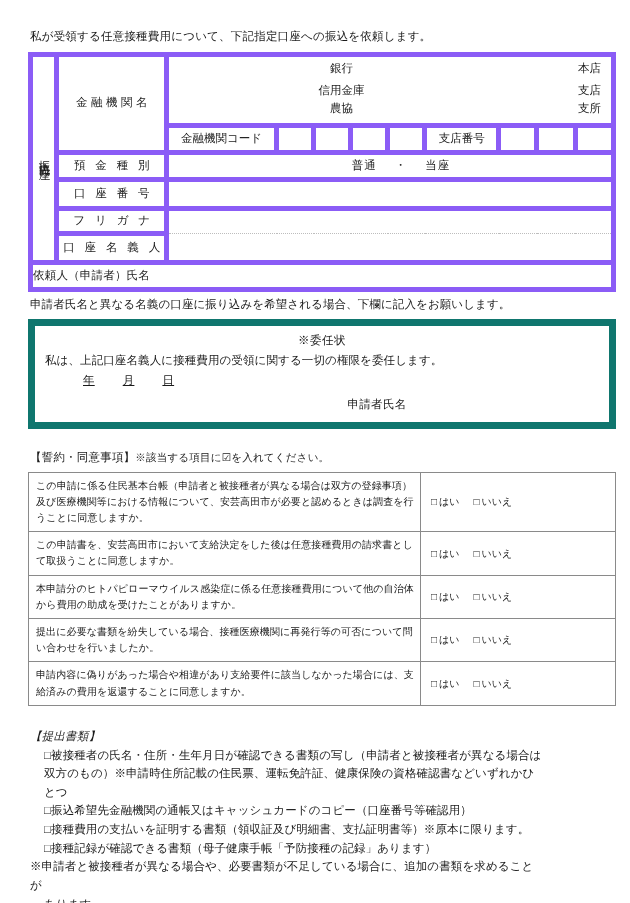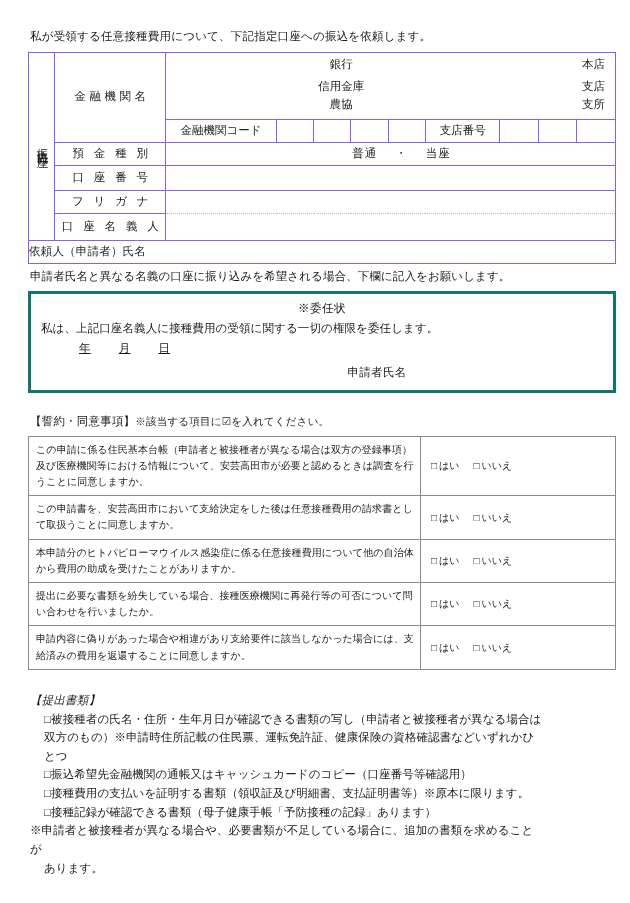--- a/index.html
+++ b/index.html
@@ -36,21 +36,21 @@
     letter-spacing: .1px;
   }
 
   
   table.grid {
     border-collapse: collapse;
     width: 588px;
     table-layout: fixed;
   }
   table.grid td {
-    border: 1px solid #8b5cf6;
+    border: 5px solid #8b5cf6;
     padding: 0;
     vertical-align: middle;
     font-size: 11.5px;
   }
 
   
   .vlabel {
     width: 22px;
     text-align: center;
     vertical-align: middle;
@@ -136,21 +136,21 @@
     height: 22px;
     padding: 2px 6px 2px 6px;
     letter-spacing: .2px;
     margin-left: 44px;
   }
 
   
   .proxy {
     width: 588px;
     box-sizing: border-box;
-    border: 3px solid #0f766e;
+    border: 7px solid #0f766e;
     padding: 6px 10px 8px 10px;
     margin-top: 0;
   }
   .proxy .title {
     text-align: center;
     letter-spacing: .5px;
     margin-bottom: 3px;
   }
   .proxy .body { margin-bottom: 2px; letter-spacing: .1px; }
   .proxy .date {

